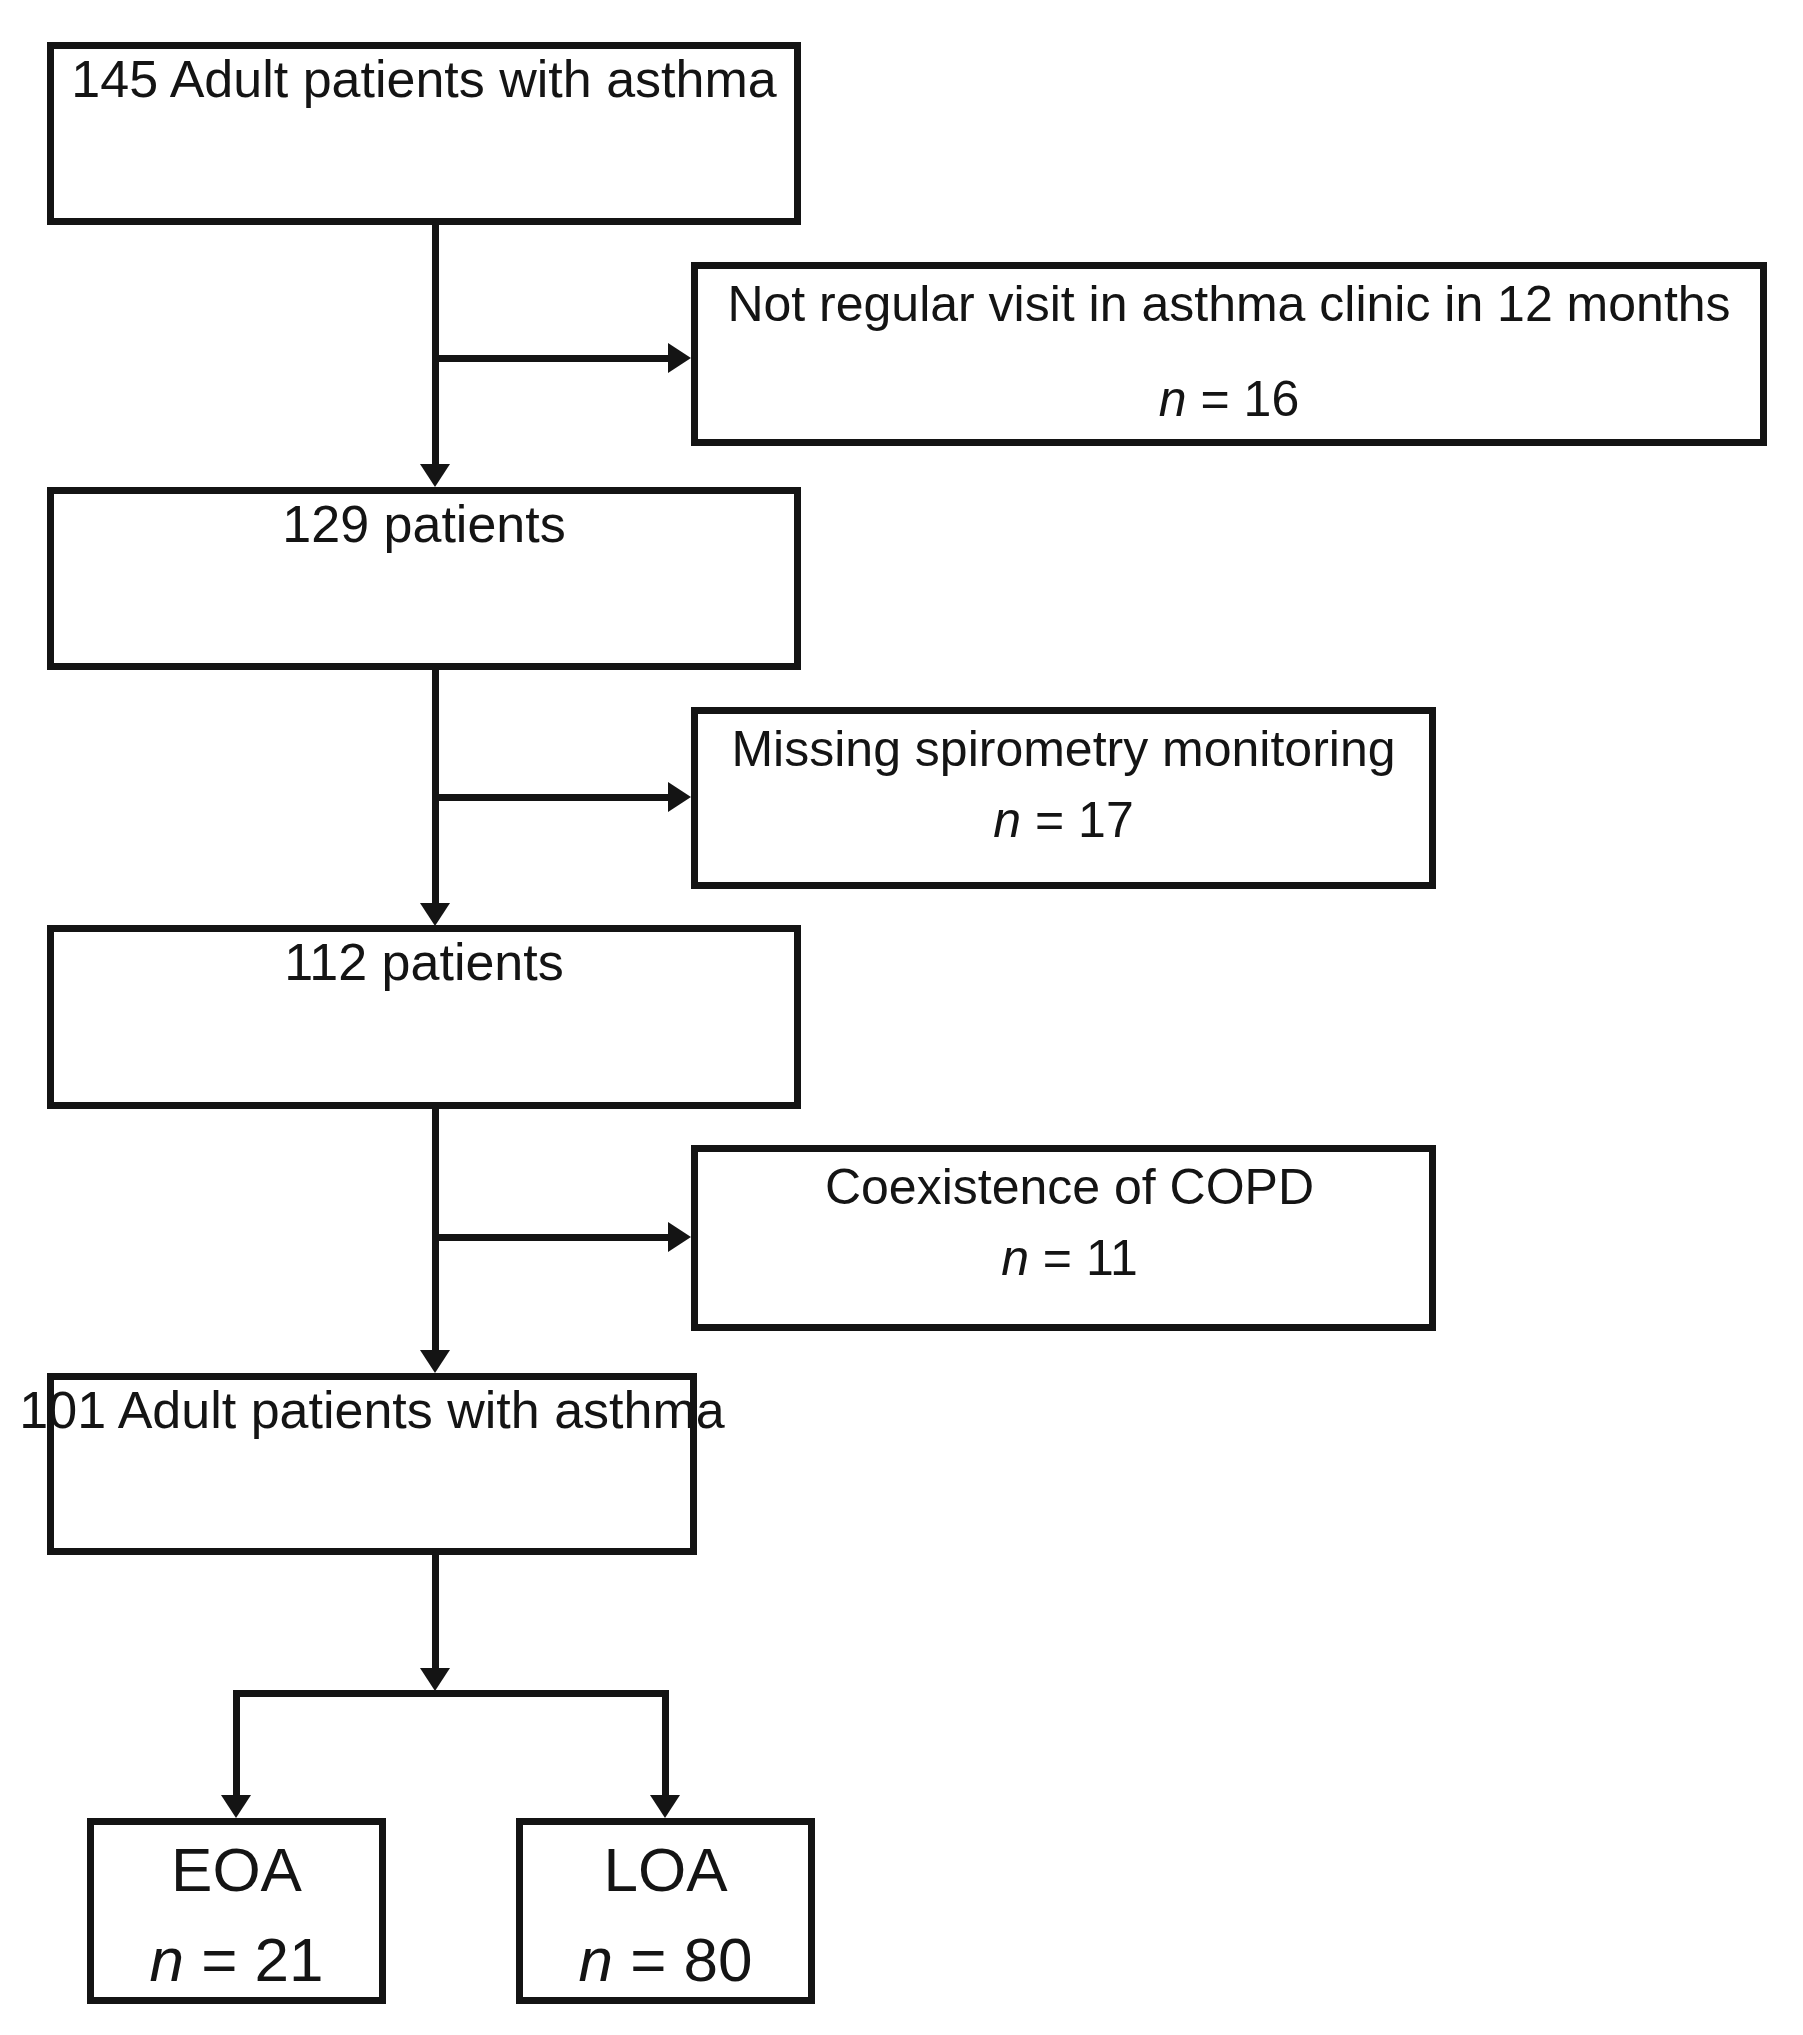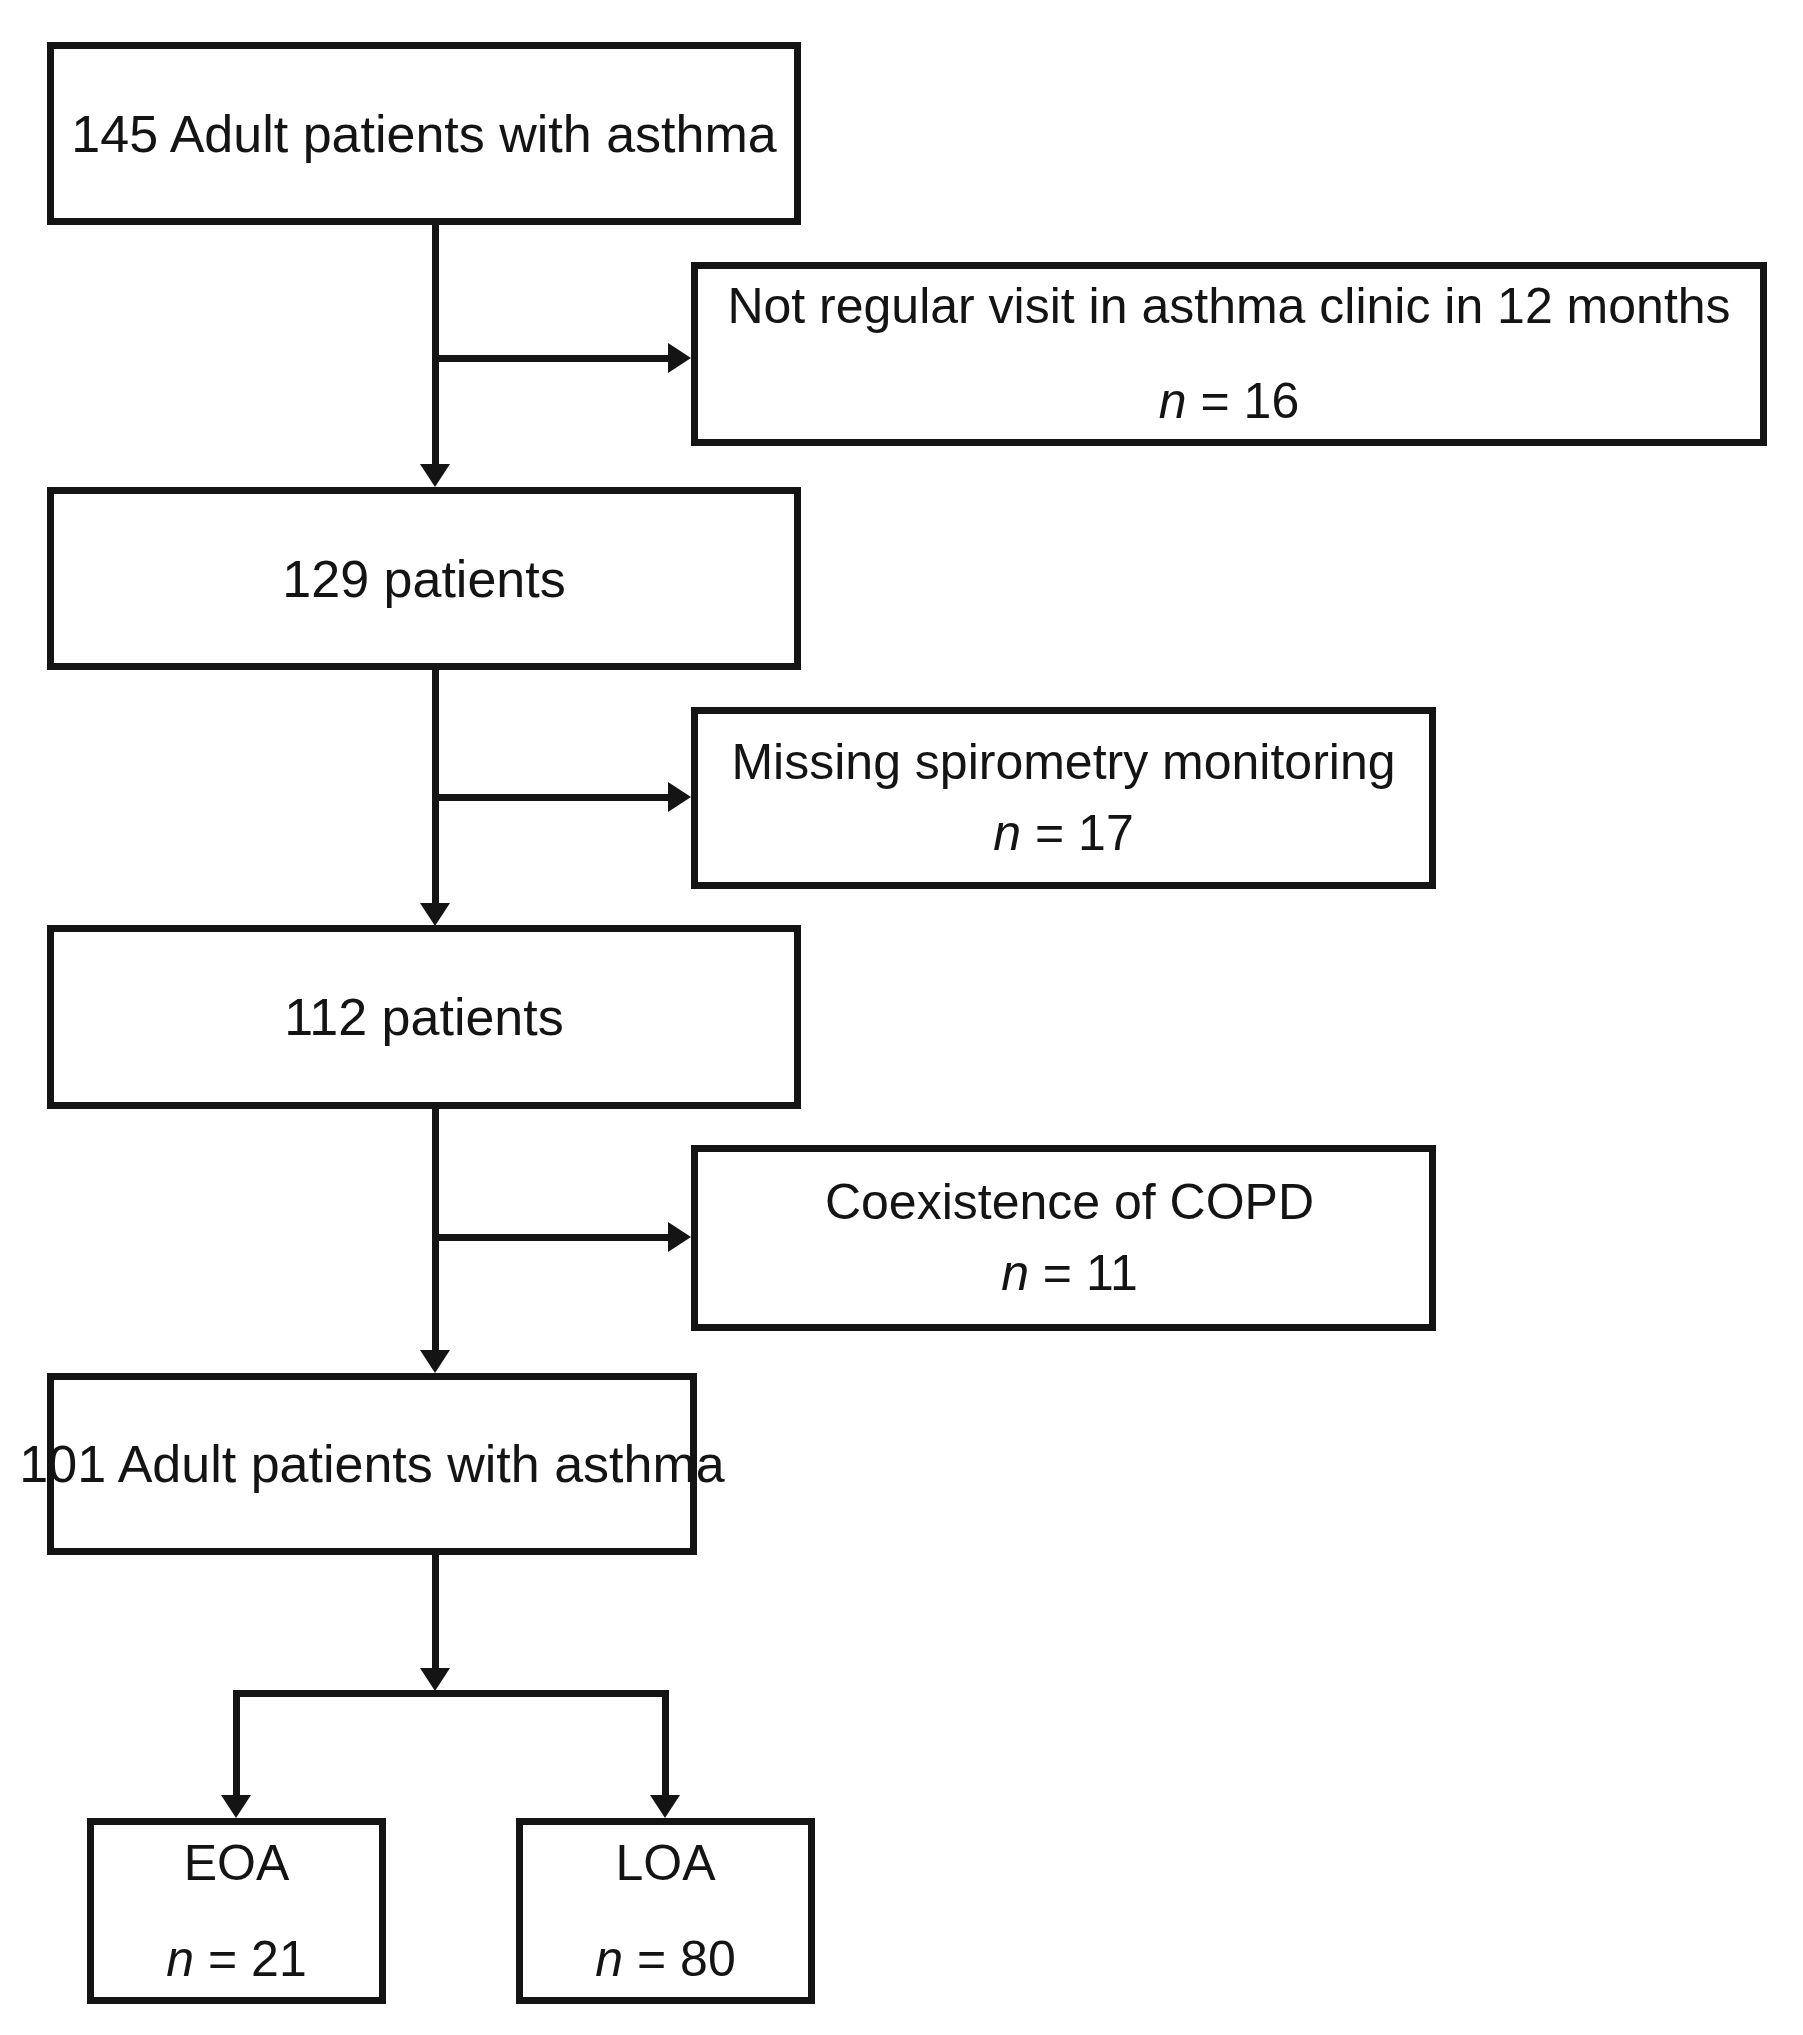--- a/index.html
+++ b/index.html
@@ -13,27 +13,26 @@
     overflow: hidden;
   }
   .box {
     position: absolute;
     box-sizing: border-box;
     background: #ffffff;
     border: 7.2px solid #141414;
     display: flex;
     flex-direction: column;
     align-items: center;
-    justify-content: center;
     text-align: center;
     white-space: nowrap;
   }
   .box-main { font-size: 52px; }
   .box-side { font-size: 50px; line-height: 1.42; }
-  .box-group { font-size: 50px; line-height: 1.45; gap: 24px; }
+  .box-group { font-size: 62px; line-height: 1.45; }
   .nvar { font-style: italic; }
   .vline, .hline { position: absolute; background: #141414; }
   .vline { width: 6.6px; }
   .hline { height: 6.6px; }
   .arr-down {
     position: absolute; width: 0; height: 0;
     border-left: 15.6px solid transparent;
     border-right: 15.6px solid transparent;
     border-top: 23px solid #141414;
   }

